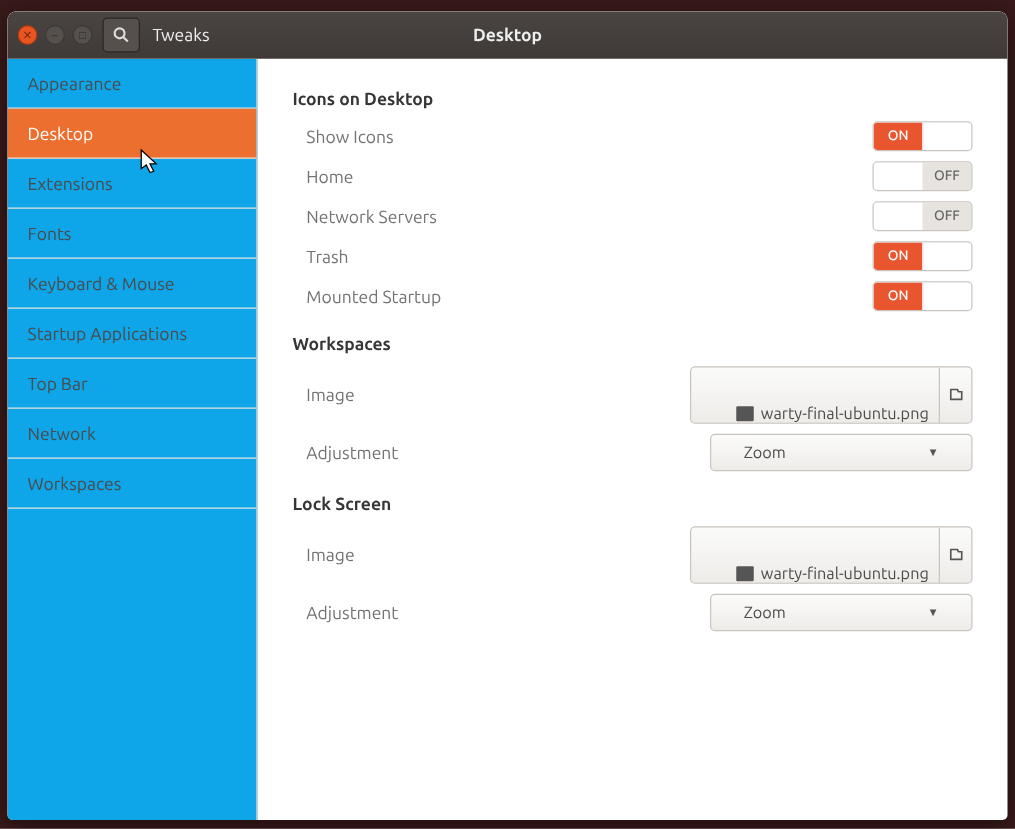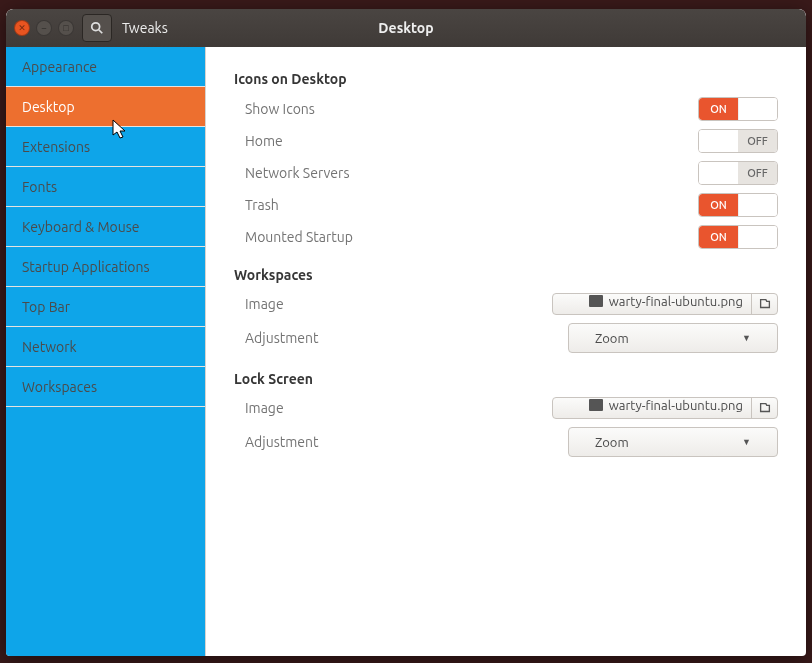--- a/index.html
+++ b/index.html
@@ -133,22 +133,22 @@
   }
   .toggle.on { background: #fff; border-color: #c9c4bf;}
   .toggle.on .half.on-h { background: #e9552e; color: #fff; border-radius: 3px 0 0 3px; }
   .toggle.on .half.off-h { background: #fff; color: transparent; border-left: 1px solid #eee;}
   .toggle.off .half.on-h { background: #fff; color: transparent; }
   .toggle.off .half.off-h { background: #e7e4e0; color: #666; border-radius: 0 3px 3px 0; }
   .toggle.off { background: #fff; }
   
   .file-btn {
     display: flex;
-    align-items: flex-start;
-    height: 22px;
+    align-items: flex-end;
+    height: 46px;
     border: 1px solid #c9c4bf;
     border-radius: 4px;
     background: linear-gradient(to bottom, #fbfbfa, #eeece9);
     min-width: 210px;
     cursor: pointer;
     padding-left: 28px;
   }
   .file-btn .file-main {
     flex: 1;
     display: flex;

